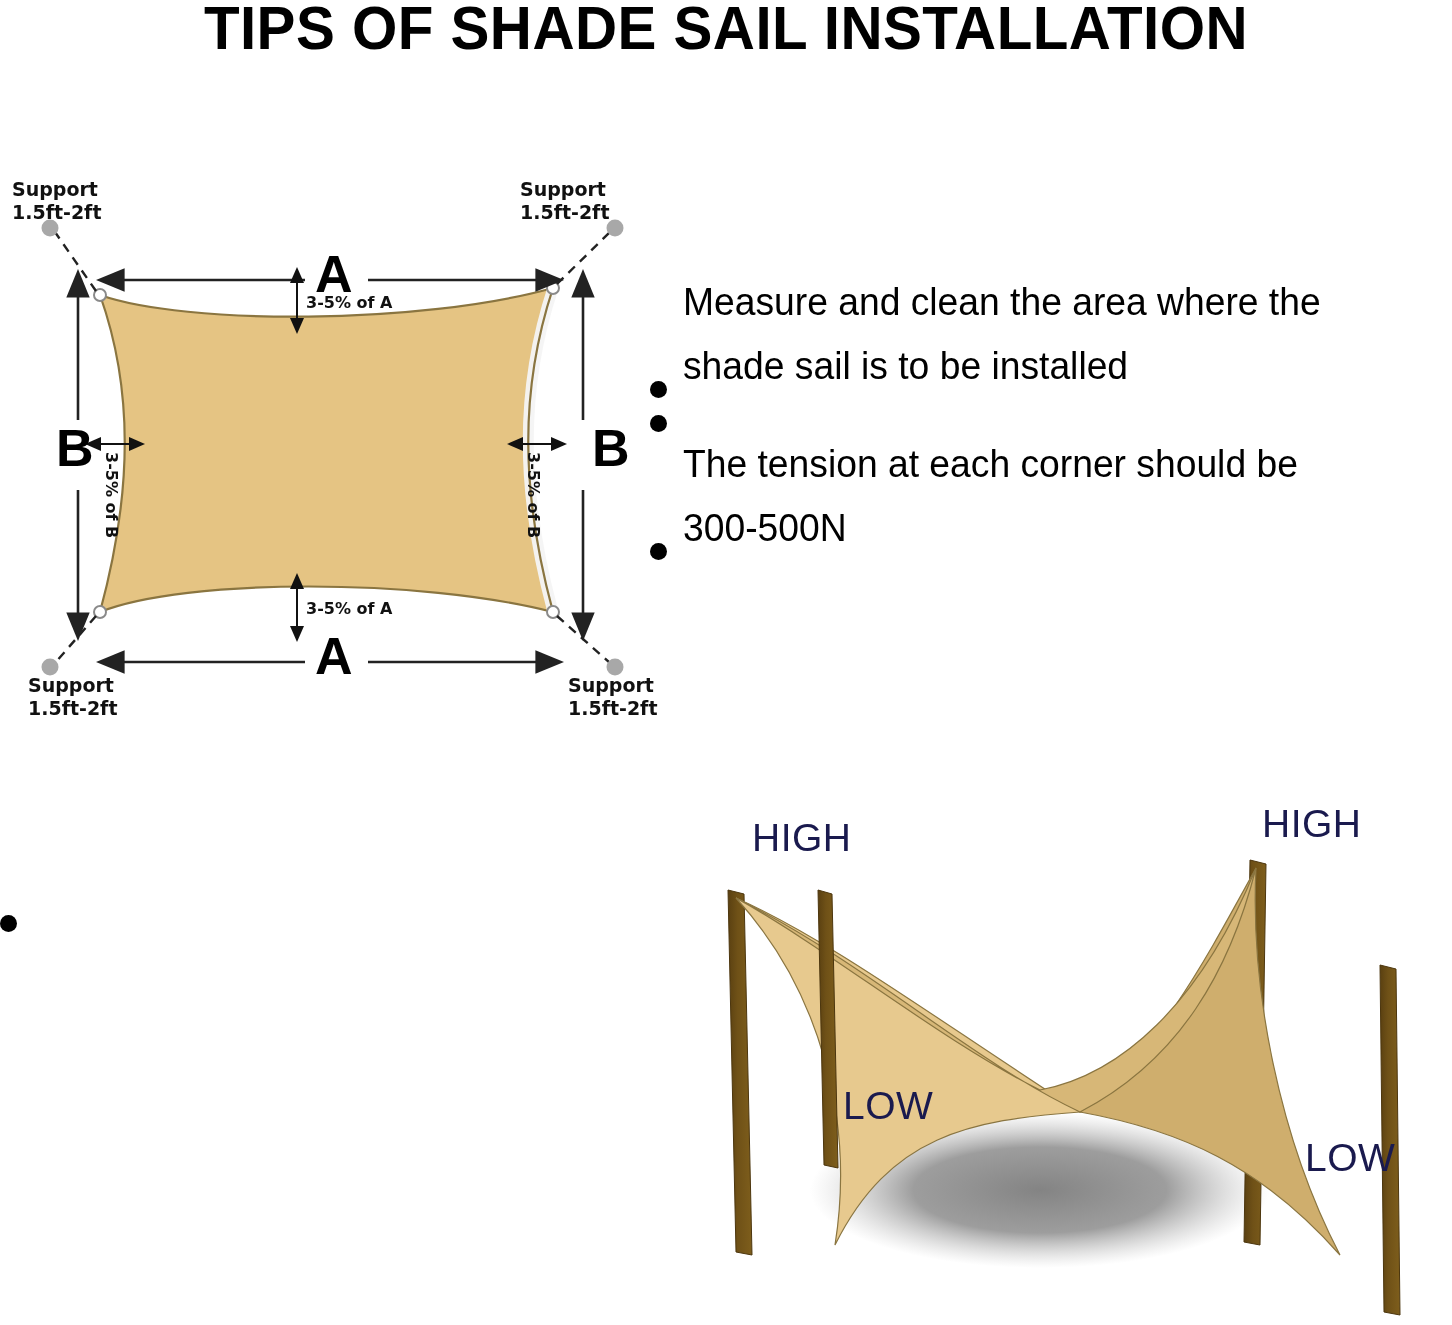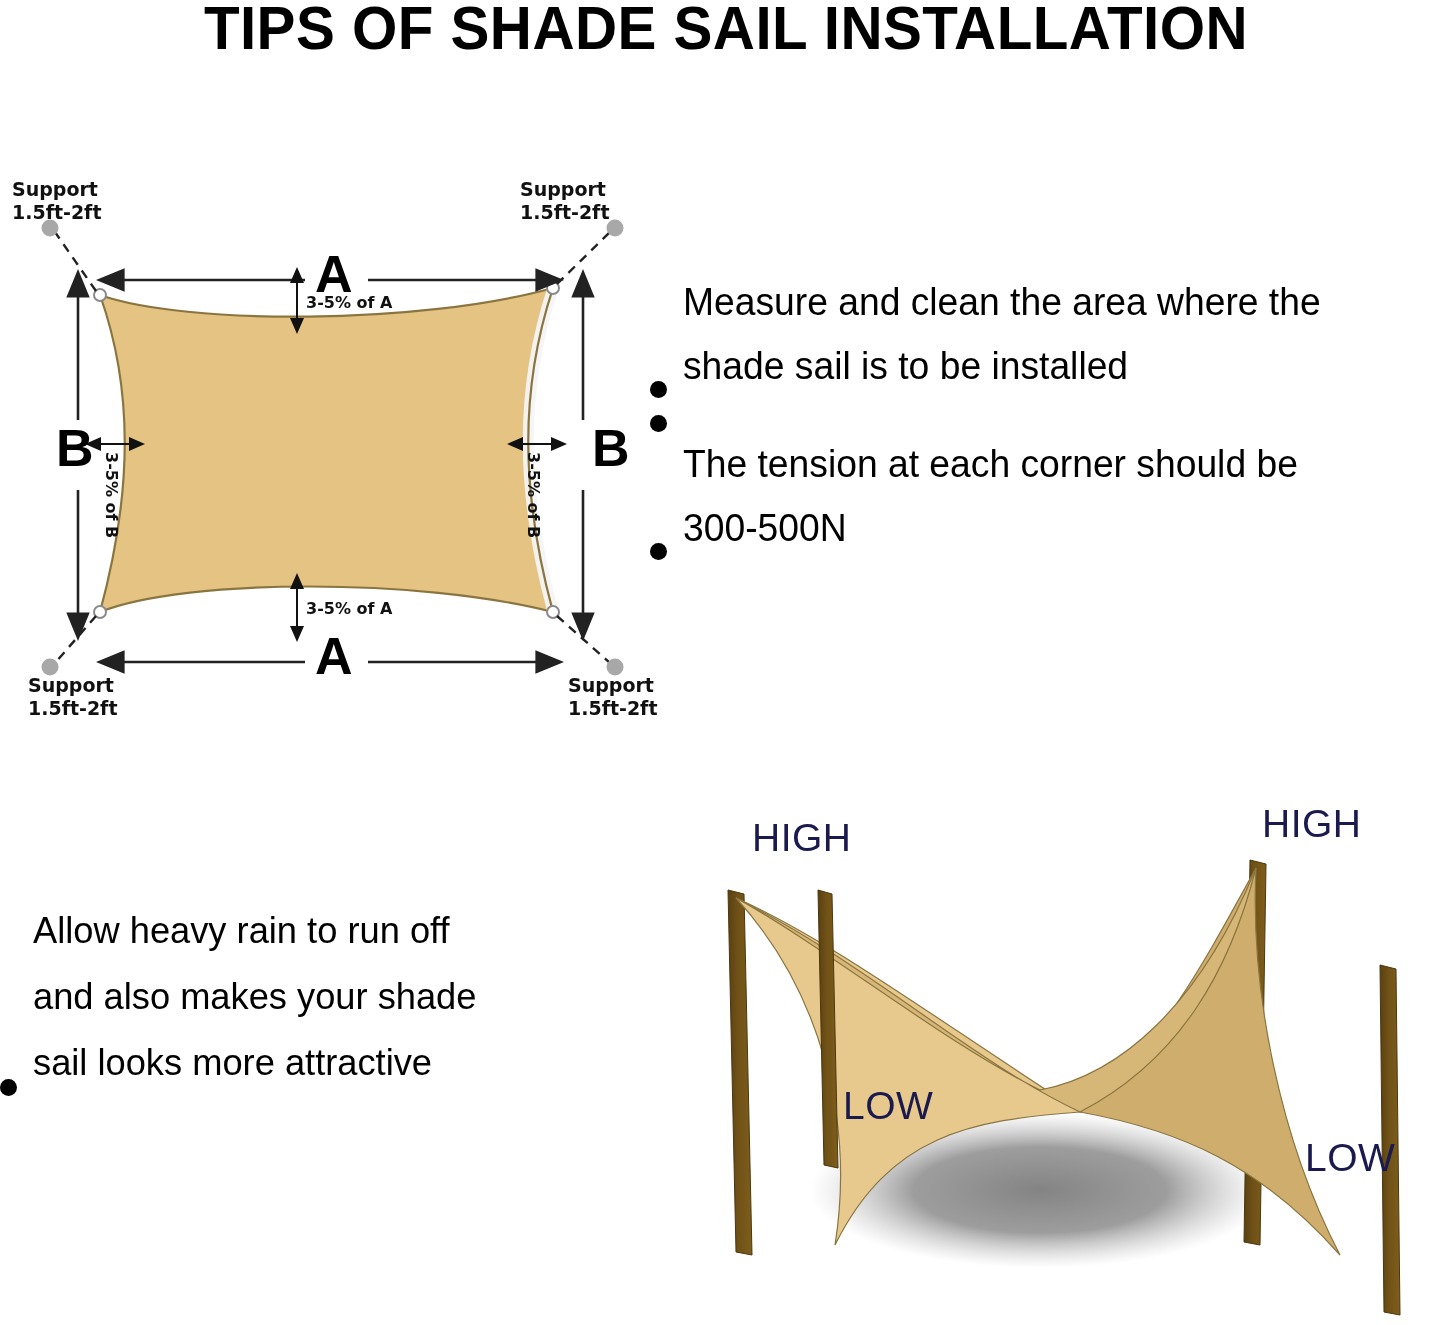--- a/index.html
+++ b/index.html
@@ -254,25 +254,20 @@
     <div>
       <div class="bullet-text">The tension at each corner should be</div>
       <div class="bullet-text">300-500N</div>
     </div>
   </div>
 </div>
 
 <div id="list-bottom-left" class="bullet-list">
   <div class="bullet-item">
     <div class="bullet-dot"></div>
-    <div>
-      <div class="bullet-text">Allow heavy rain to run off</div>
-      <div class="bullet-text">and also makes your shade</div>
-      <div class="bullet-text">sail looks more attractive</div>
-    </div>
   </div>
 </div>
 
 <div id="sail-illustration">
   <svg width="812" height="535" viewBox="0 0 812 535">
     <defs>
       <radialGradient id="groundShadow" cx="50%" cy="50%" r="50%">
         <stop offset="0%" stop-color="#7d7d7d" stop-opacity="0.95"></stop>
         <stop offset="55%" stop-color="#8c8c8c" stop-opacity="0.85"></stop>
         <stop offset="100%" stop-color="#bdbdbd" stop-opacity="0"></stop>

